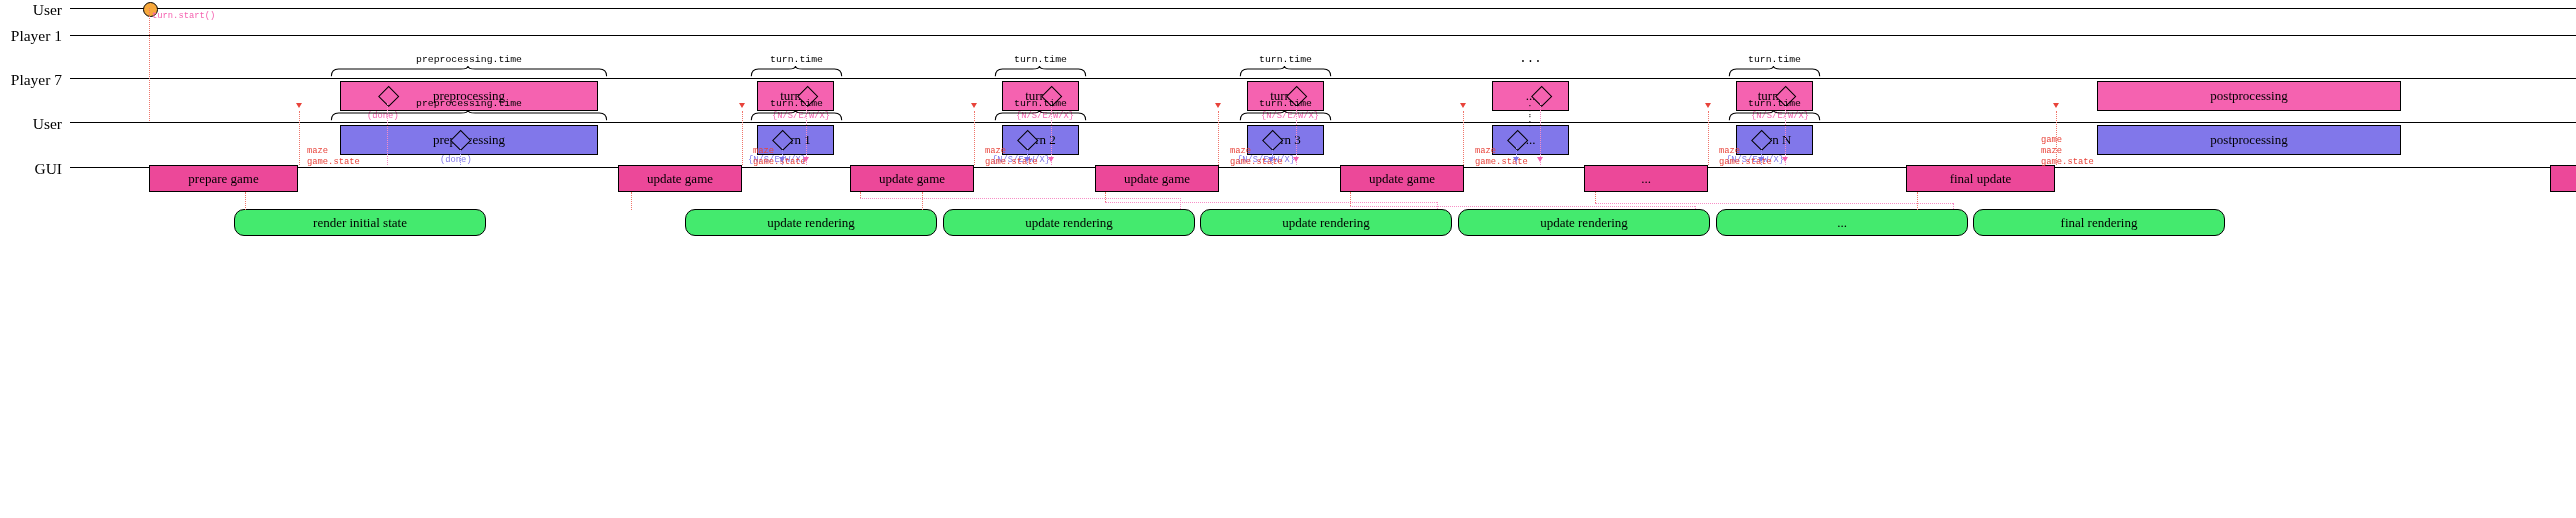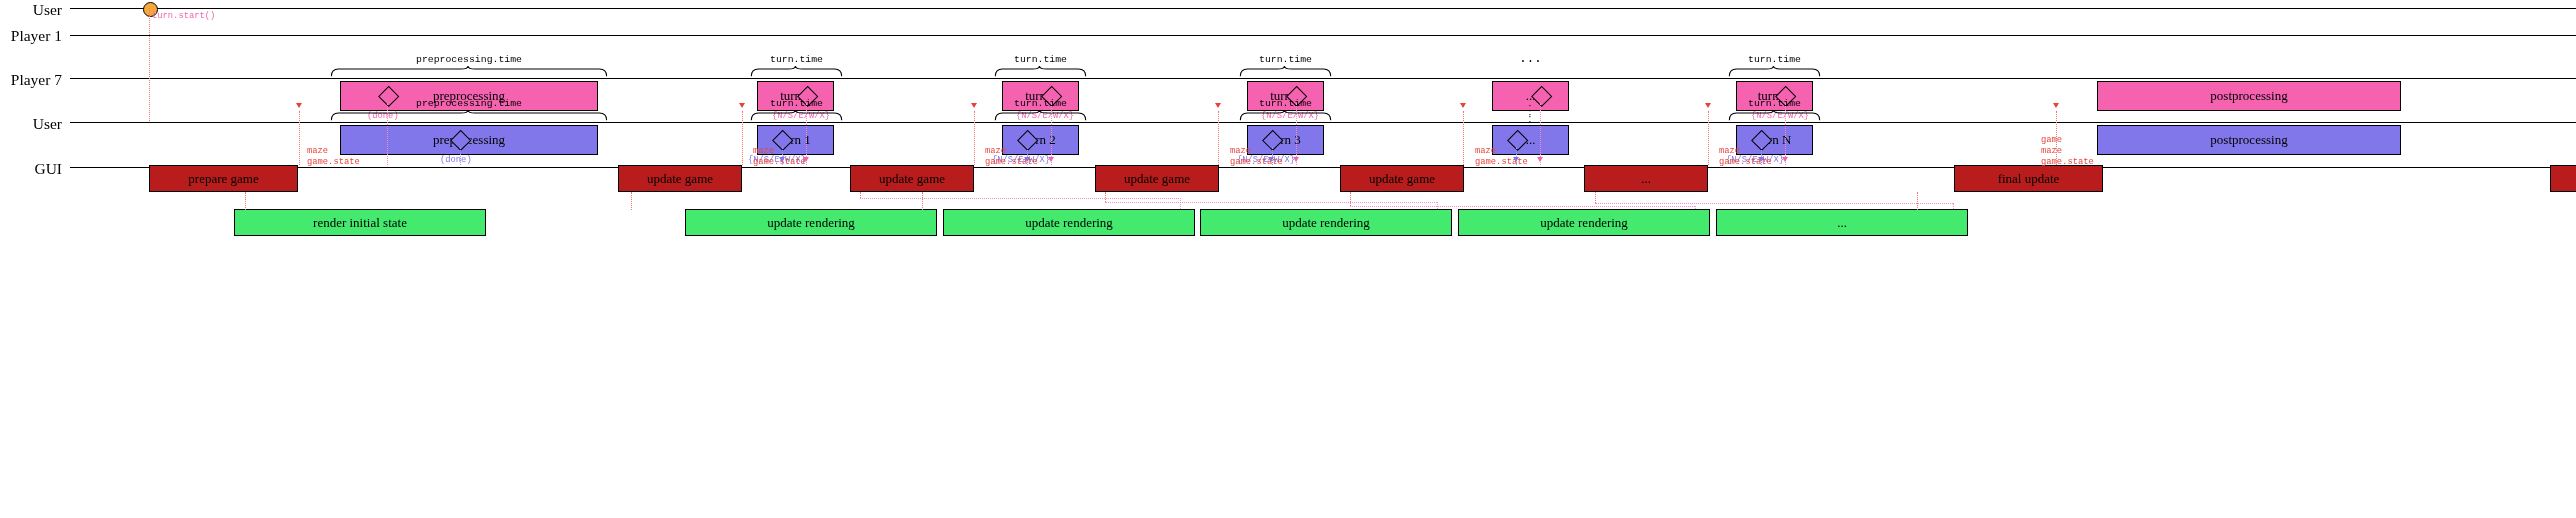--- a/index.html
+++ b/index.html
@@ -9,22 +9,22 @@
   
   .lane-label{position:absolute; font-size:15.5px; color:#000; text-align:right; white-space:nowrap;}
 
   
   .axis{position:absolute; height:1px; background:#000;}
 
   
   .box{position:absolute; box-sizing:border-box; border:0.8px solid #000; display:flex; align-items:center; justify-content:center; font-size:13px; color:#000; white-space:nowrap;}
   .box.p2{background:#f562b0;}
   .box.p1{background:#8177ea;}
-  .box.pyrat{background:#b91c1c;}
-  .box.gui{background:#44ea6e;}
+  .box.pyrat{background:#ec4899;}
+  .box.gui{background:#44ea6e;border-radius:10px;}
 
   
   .diamond{position:absolute; width:13.4px; height:13.4px; transform:rotate(45deg); border:0.8px solid #000;}
   .diamond.p2{background:#f562b0;}
   .diamond.p1{background:#8177ea;}
 
   
   .circle{position:absolute; width:13.4px; height:13.4px; border-radius:50%; background:#f7a83c; border:0.8px solid #000;}
 
   
@@ -199,21 +199,21 @@
 
   <div class="diamond p1" style="left:1754px; top:133px;"></div>
   <div class="mono purple" style="left:1726px; top:155px;">{N/S/E/W/X}</div>
 
   <div class="box pyrat" style="left:149px; top:165px; width:149px; height:27px;">prepare game</div>
   <div class="box pyrat" style="left:618px; top:165px; width:124px; height:27px;">update game</div>
   <div class="box pyrat" style="left:850px; top:165px; width:124px; height:27px;">update game</div>
   <div class="box pyrat" style="left:1095px; top:165px; width:124px; height:27px;">update game</div>
   <div class="box pyrat" style="left:1340px; top:165px; width:124px; height:27px;">update game</div>
   <div class="box pyrat" style="left:1584px; top:165px; width:124px; height:27px;">...</div>
-  <div class="box pyrat" style="left:1954px; top:165px; width:149px; height:27px;">final update</div>
+  <div class="box pyrat" style="left:1906px; top:165px; width:149px; height:27px;">final update</div>
   <div class="box pyrat" style="left:2550px; top:165px; width:149px; height:27px;">end game</div>
 
   <div class="mono red" style="left:307px; top:146px;">maze</div>
   <div class="mono red" style="left:307px; top:157px;">game.state</div>
 
   <div class="mono red" style="left:753px; top:146px;">maze</div>
   <div class="mono red" style="left:753px; top:157px;">game.state</div>
 
   <div class="mono red" style="left:985px; top:146px;">maze</div>
   <div class="mono red" style="left:985px; top:157px;">game.state</div>
@@ -230,20 +230,21 @@
   <div class="mono red" style="left:2041px; top:135px;">game</div>
   <div class="mono red" style="left:2041px; top:146px;">maze</div>
   <div class="mono red" style="left:2041px; top:157px;">game.state</div>
 
   <div class="box gui" style="left:234px; top:209px; width:252px; height:27px;">render initial state</div>
   <div class="box gui" style="left:685px; top:209px; width:252px; height:27px;">update rendering</div>
   <div class="box gui" style="left:943px; top:209px; width:252px; height:27px;">update rendering</div>
   <div class="box gui" style="left:1200px; top:209px; width:252px; height:27px;">update rendering</div>
   <div class="box gui" style="left:1458px; top:209px; width:252px; height:27px;">update rendering</div>
   <div class="box gui" style="left:1716px; top:209px; width:252px; height:27px;">...</div>
+  <div class="box gui" style="left:1973px; top:209px; width:252px; height:27px;">final rendering</div>
 
   <div class="vline red" style="left:299px; top:111px; height:54px;"></div>
   <div class="arrow down red" style="left:296px; top:103px;"></div>
 
   <div class="vline red" style="left:742px; top:111px; height:54px;"></div>
   <div class="arrow down red" style="left:739px; top:103px;"></div>
 
   <div class="vline red" style="left:974px; top:111px; height:54px;"></div>
   <div class="arrow down red" style="left:971px; top:103px;"></div>
 

